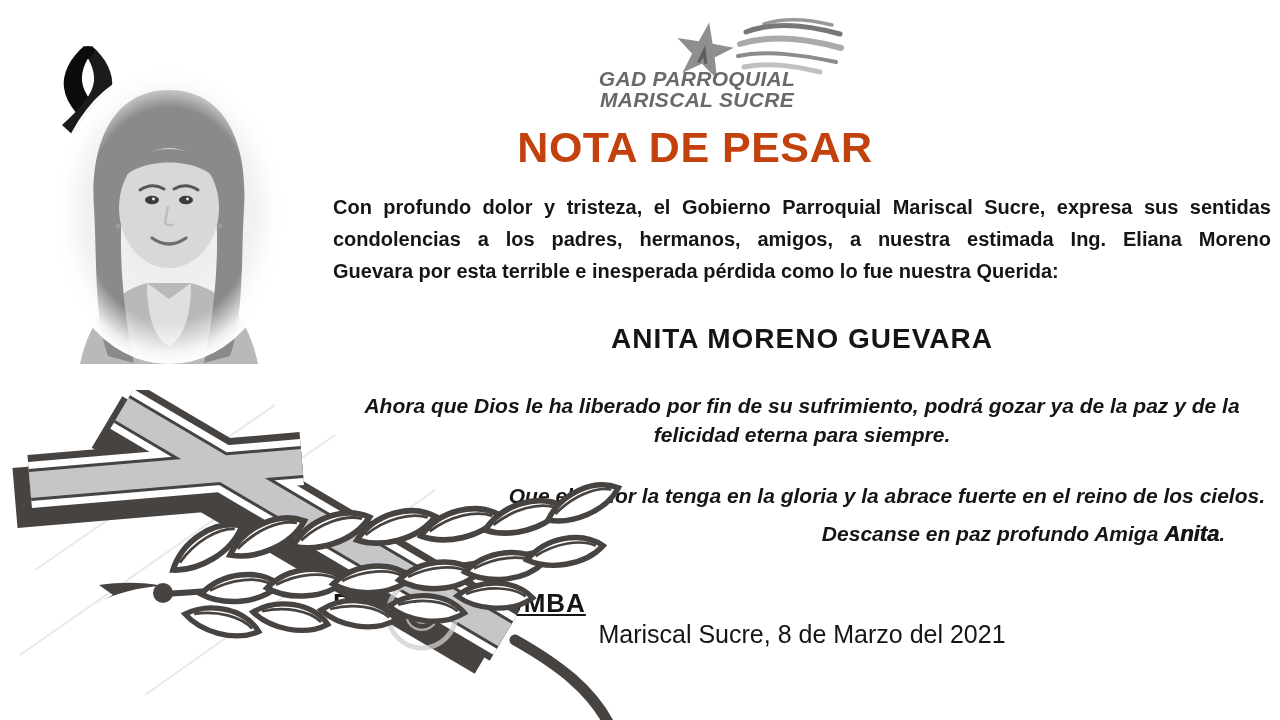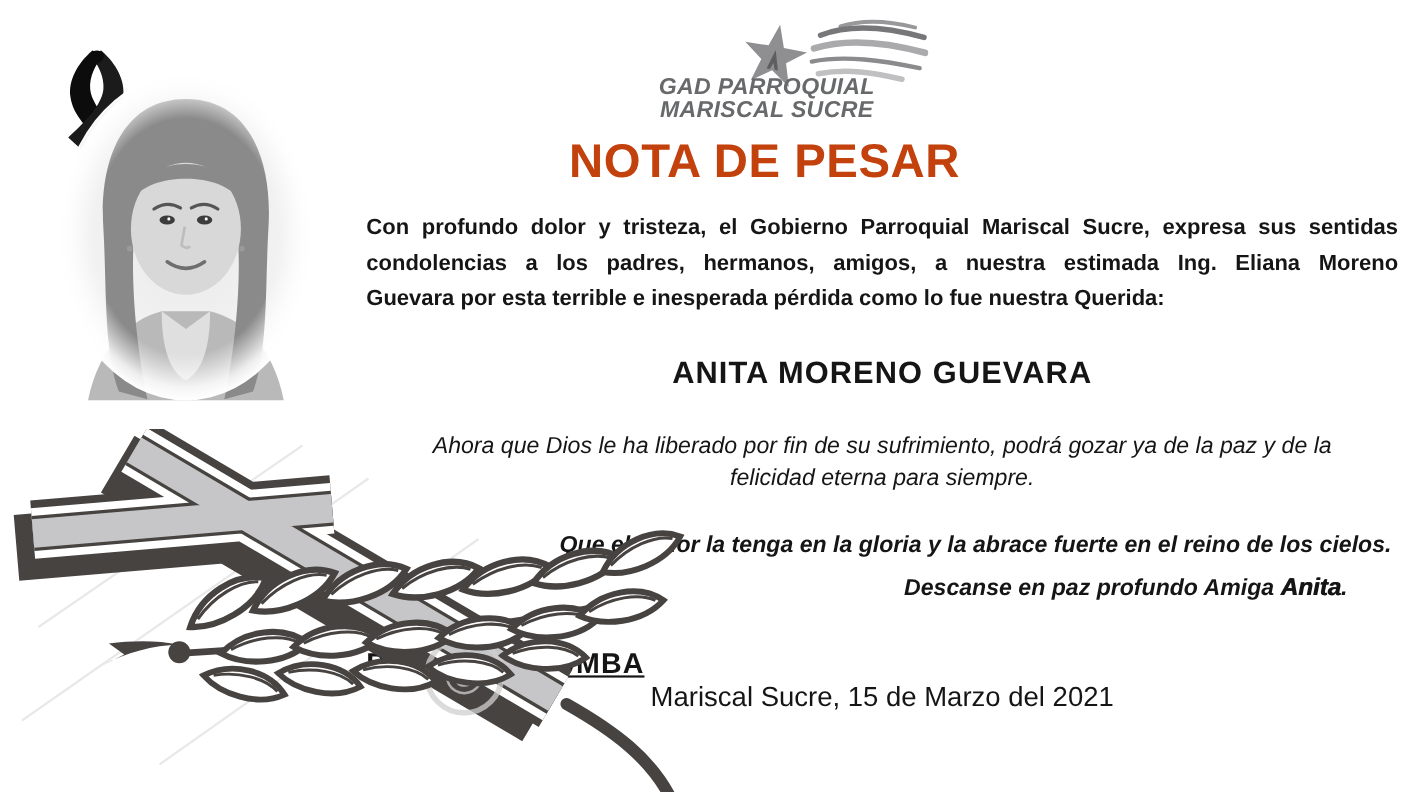--- a/index.html
+++ b/index.html
@@ -11,21 +11,21 @@
   .org div{font-weight:bold;font-style:italic;font-size:21px;color:#68696b;letter-spacing:0.3px;}
   
   .title{left:420px;top:123px;width:550px;text-align:center;font-size:43px;font-weight:bold;
          color:#c2410c;letter-spacing:0.5px;}
   
   .intro{left:333px;top:191px;width:938px;font-size:20px;font-weight:bold;line-height:32px;}
   .intro .just{text-align:justify;text-align-last:justify;}
   
   .name{left:333px;top:323px;width:938px;text-align:center;font-weight:bold;font-size:28px;letter-spacing:1px;}
   
-  .blessing1{left:333px;top:391px;width:938px;text-align:center;font-style:italic;font-weight:normal;
+  .blessing1{left:333px;top:391px;width:938px;text-align:center;font-style:italic;font-weight:bold;
              font-size:21px;line-height:29px;}
   
   .blessing2{left:333px;top:484px;width:938px;text-align:right;padding-right:6px;box-sizing:border-box;
              font-style:italic;font-weight:bold;font-size:21px;}
   .farewell{left:333px;top:521px;width:938px;text-align:right;padding-right:46px;box-sizing:border-box;
             font-style:italic;font-weight:bold;font-size:21px;}
   .farewell .heavy{font-size:22px;text-shadow:0.6px 0 0 currentColor;}
   
   .closing{left:333px;top:588px;width:938px;text-align:left;font-weight:bold;font-size:26px;letter-spacing:1px;text-decoration:underline;}
   .dateline{left:333px;top:620px;width:938px;text-align:center;font-size:25px;font-weight:normal;}
@@ -108,21 +108,21 @@
     <div>felicidad eterna para siempre.</div>
   </div>
 
   <div class="abs blessing2">Que el señor la tenga en la gloria y la abrace fuerte en el reino de los cielos.</div>
 
   <div class="abs farewell">
     <span>Descanse en paz profundo Amiga </span><span class="heavy">Anita</span><span>.</span>
   </div>
 
   <div class="abs closing">PAZ EN SU TUMBA</div>
-  <div class="abs dateline">Mariscal Sucre, 15 de Marzo del 2021</div>
+  <div class="abs dateline">Mariscal Sucre, 8 de Marzo del 2021</div>
 
   <svg class="abs" style="left:5px;top:390px;" width="660" height="330" viewBox="0 0 660 330">
     <defs>
       <g id="leaf">
         <path d="M0,0 C24,-22 64,-24 86,-4 C62,16 22,14 0,0 Z" fill="#ffffff" stroke="#474340" stroke-width="6"></path>
         <path d="M10,-3 C34,-14 62,-15 78,-5" fill="none" stroke="#474340" stroke-width="3"></path>
       </g>
     </defs>
 
     <g stroke="#e3e3e3" stroke-width="2" opacity="0.8">

